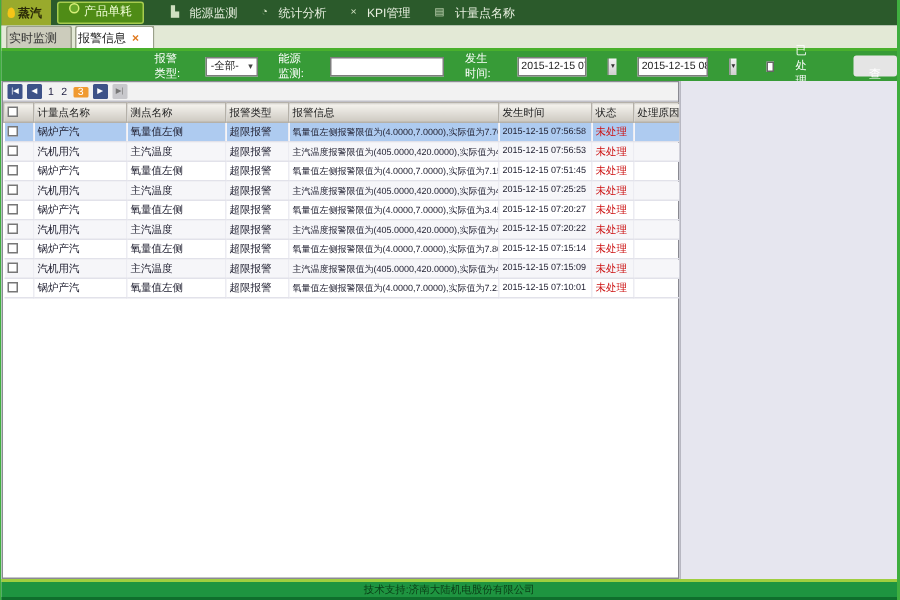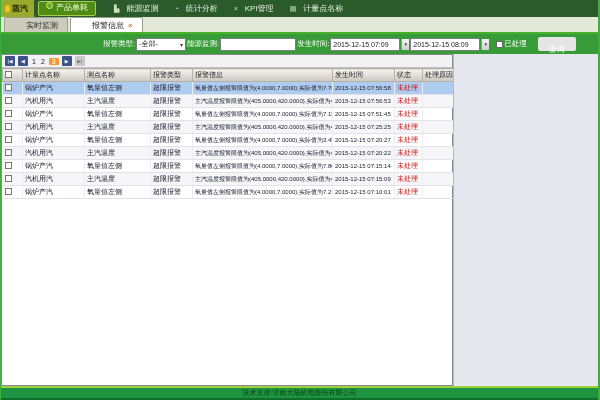--- a/index.html
+++ b/index.html
@@ -21,29 +21,29 @@
   .product-btn{display:flex;align-items:flex-start;gap:3px;background:#4f8c16;border:1px solid #a7cc4e;
     border-radius:2px;margin:1px 4px;padding:0 7px;font-size:8px;color:#f2ffd8;}
   .pcircle{width:7px;height:7px;border:1px solid #d8ef7a;border-radius:50%;background:#6aa82a;}
   .menu{display:flex;align-items:stretch;margin-left:6px;}
   .menu-item{display:flex;align-items:center;gap:7px;padding:0 8px;font-size:8px;color:#e8f0e0;cursor:pointer;}
   .micon{font-size:7px;color:#cfe0c0;line-height:1;}
 
   
   .tabbar{height:17px;background:#e3e9d6;border-bottom:2px solid #49b02c;display:flex;
     align-items:flex-end;padding-left:3px;flex-shrink:0;}
-  .tab{display:inline-flex;align-items:center;gap:4px;font-size:8px;padding:2px 9px 1px 21px;
+  .tab{display:inline-flex;align-items:center;gap:4px;font-size:8px;padding:2px 9px 1px 1px;
     margin-right:2px;border:1px solid #9aa08a;border-bottom:none;border-radius:2px 2px 0 0;}
   .tab.inactive{background:#ccccbc;color:#333;}
   .tab.active{background:#ffffff;color:#222;}
   .tab-close{color:#e07a20;font-size:8px;font-weight:bold;line-height:1;}
 
   
   .filterbar{height:20px;background:var(--filter-green);display:flex;align-items:center;
-    padding-left:102px;gap:1px;font-size:7.5px;color:#fff;flex-shrink:0;}
+    padding-left:102px;gap:14px;font-size:7.5px;color:#fff;flex-shrink:0;}
   .fcontrol{background:#fff;border:1px solid #7d7d7d;height:13px;display:flex;align-items:center;
     font-size:7px;color:#222;padding:0 2px;white-space:nowrap;overflow:hidden;}
   .select{width:50px;justify-content:space-between;}
   .dd{color:#444;font-size:6px;}
   .tinput{width:76px;}
   .datebox{width:70px;justify-content:space-between;}
   .ddbtn{width:8px;height:11px;background:linear-gradient(#f4f4f4,#cfcfcf);border-left:1px solid #9a9a9a;
     display:flex;align-items:center;justify-content:center;font-size:5px;color:#333;}
   .cbx{width:7px;height:7px;background:#fff;border:1px solid #666;display:inline-block;margin-left:6px;}
   .query{background:var(--query-button);color:#fff;border:7px solid #e5e5e5;border-radius:2px;

